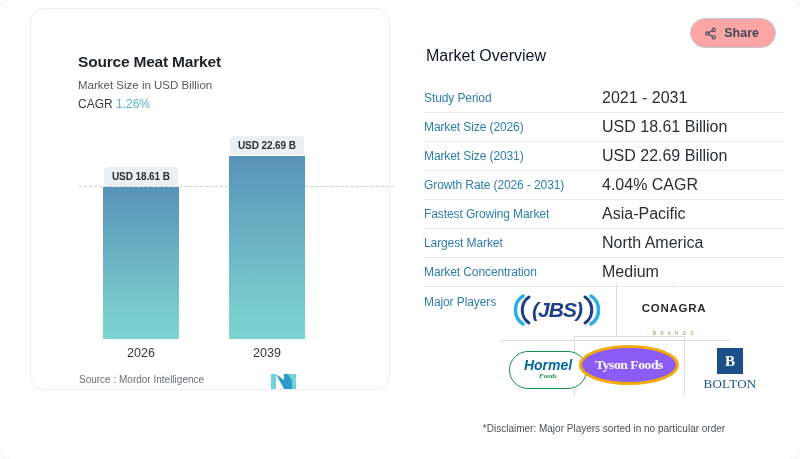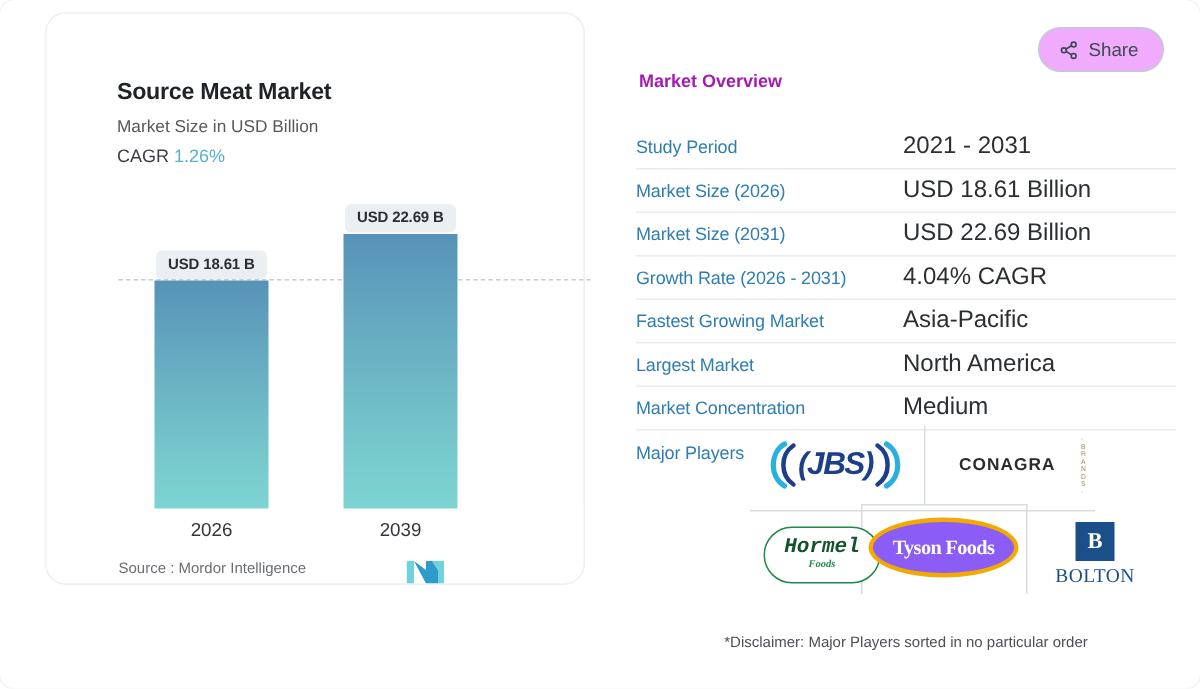--- a/index.html
+++ b/index.html
@@ -90,30 +90,31 @@
   }
 
   
   .share-btn {
     position: absolute;
     right: 24px; top: 18px;
     display: flex; align-items: center; gap: 7px;
     padding: 7px 16px 7px 13px;
     border: 1px solid #bfcbd4;
     border-radius: 16px;
-    background: #f0abfc;
+    background: #fca5a5;
     font-size: 12.5px;
     color: #3d4a55;
     cursor: pointer;
+    font-weight: bold;
   }
   .share-btn svg { display:block; }
 
   .overview-title {
     position: absolute; left: 426px; top: 47px;
-    font-size: 12px; color: #a21caf; font-weight: bold;
+    font-size: 16px; color: #0f172a;
   }
 
   .table { position: absolute; left: 424px; top: 84px; width: 360px; }
   .trow {
     display: flex;
     align-items: center;
     height: 29px;
     border-bottom: 1px solid #e9ebed;
   }
   .trow:last-child { border-bottom: none; }
@@ -149,41 +150,41 @@
   .jbs-wrap { position: relative; width: 92px; height: 36px; }
   .jbs-text {
     position: absolute; left: 0; top: 0; width: 92px; height: 36px;
     display: flex; align-items: center; justify-content: center;
     font-family: "Liberation Sans", sans-serif;
     font-size: 21px; font-weight: bold; font-style: italic;
     color: #1d3f8a; letter-spacing: -1px;
   }
 
   
-  .conagra { left: 124px; top: 0px; width: 100px; height: 52px; gap: 17px; }
+  .conagra { left: 124px; top: 0px; width: 100px; height: 52px; flex-direction: column; gap: 17px; }
   .conagra-name {
     font-size: 11.5px; font-weight: bold; color: #2b2b2b; letter-spacing: 0.7px;
   }
   .conagra-sub {
     font-size: 4.5px; color: #9a8a55; letter-spacing: 1.6px;
   }
 
   
   .hormel { left: 0px; top: 62px; width: 96px; height: 48px; }
   .hormel-box {
     width: 78px; height: 38px;
     border: 1.5px solid #1d8a4a; border-radius: 19px;
     display: flex; flex-direction: column;
     align-items: center; justify-content: center;
     background: #ffffff;
   }
   .hormel-name {
-    font-family: Liberation Mono, monospace;
+    font-family: Liberation Sans, sans-serif;
     font-size: 14px; font-weight: bold; font-style: italic;
-    color: #14532d; line-height: 1;
+    color: #0369a1; line-height: 1;
   }
   .hormel-sub {
     font-family: "Liberation Serif", serif;
     font-size: 7px; font-weight: bold; font-style: italic;
     color: #1d8a4a; line-height: 1.3;
   }
 
   
   .tyson { left: 74px; top: 52px; width: 110px; height: 58px; }
   .tyson-oval {

